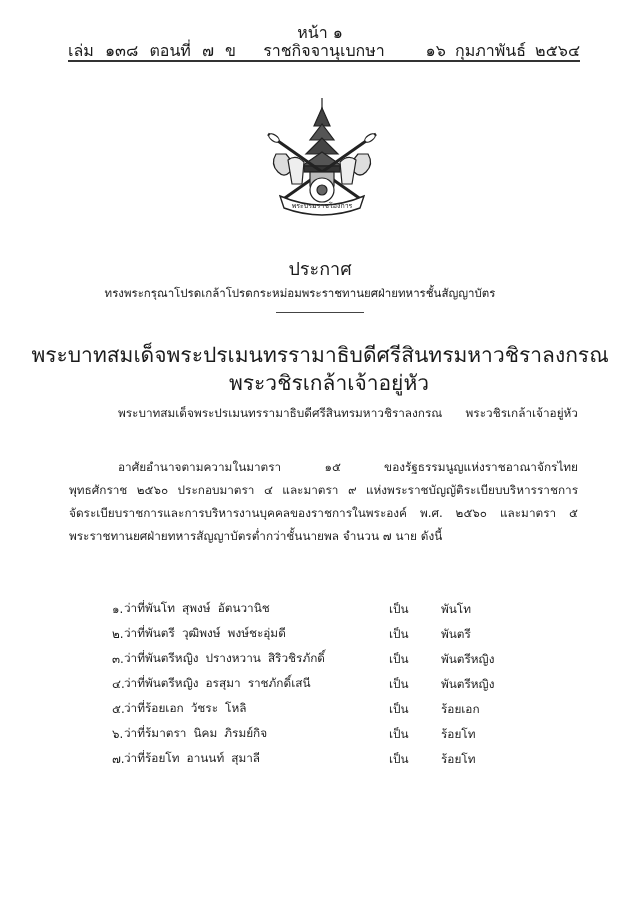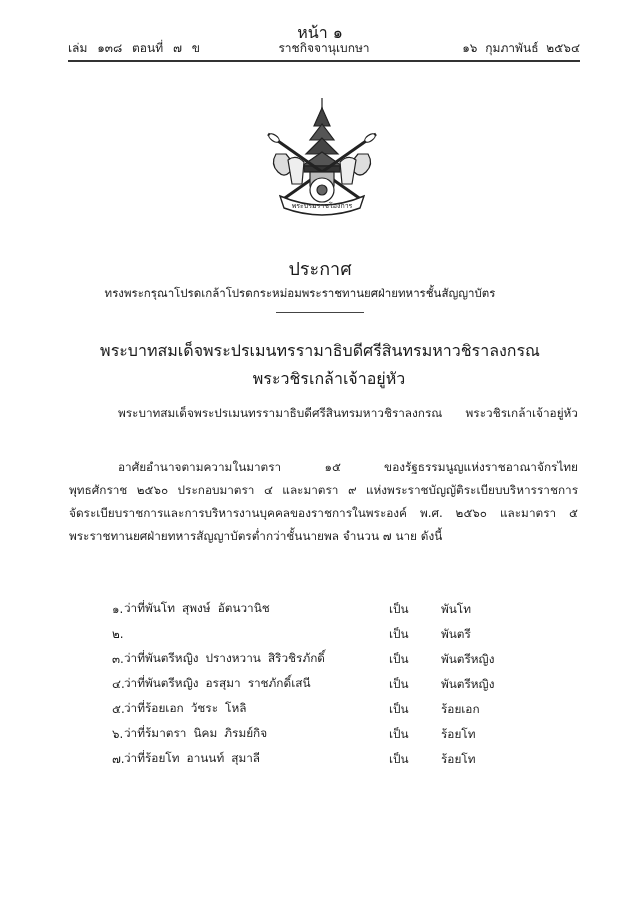--- a/index.html
+++ b/index.html
@@ -2,30 +2,30 @@
 <html><head>
 <meta charset="utf-8">
 <style>
   html, body { margin: 0; padding: 0; }
   body {
     width: 640px; height: 904px; background: #ffffff; position: relative; overflow: hidden;
     font-family: "DejaVu Sans", sans-serif; color: #1a1a1a;
   }
   .abs { position: absolute; }
   .page-no { left: 0; width: 640px; top: 20px; text-align: center; font-size: 16px; }
-  .hdr { top: 38px; left: 68px; width: 512px; height: 18px; font-size: 12px; }
+  .hdr { top: 38px; left: 68px; width: 512px; height: 18px; font-size: 16px; }
   .hdr-left { position: absolute; left: 0; top: 0; word-spacing: 6px; }
   .hdr-center { position: absolute; left: 0; width: 512px; top: 0; text-align: center; }
   .hdr-right { position: absolute; right: 0; top: 0; word-spacing: 4px; }
   .hdr-rule { top: 60px; left: 68px; width: 512px; height: 0; border-top: 2px solid #333; }
   .emblem { left: 262px; top: 96px; width: 120px; height: 120px; }
   .ann-title { left: 0; width: 640px; top: 254px; text-align: center; font-size: 18px; }
   .ann-sub { left: 0; width: 600px; top: 284px; text-align: center; font-size: 11.5px; }
   .short-rule { left: 276px; width: 88px; top: 312px; border-top: 1px solid #444; }
-  .title { left: 0; width: 640px; text-align: center; font-size: 16px; }
+  .title { left: 0; width: 640px; text-align: center; font-size: 21px; }
   .t1 { top: 338px; }
   .t2 { top: 366px; margin-left: 9px; }
   .para { left: 69px; width: 509px; font-size: 11.8px; line-height: 23px; text-align: justify; text-align-last: justify; }
   .para .line { display: block; height: 23px; white-space: nowrap; overflow: hidden; text-align: justify; text-align-last: justify; }
   .para .indent { padding-left: 49px; }
   .para .last { text-align-last: left; }
   .p1 { top: 402px; }
   .p2 { top: 456px; }
   .list { left: 112px; top: 597px; width: 460px; font-size: 11.8px; }
   .li { position: relative; height: 25px; line-height: 25px; white-space: nowrap; }
@@ -97,20 +97,21 @@
 
 <div class="abs list">
   <div class="li">
     <span class="num">๑.</span>
     <span class="name">ว่าที่พันโท สุพงษ์  อัตนวานิช</span>
     <span class="be">เป็น</span>
     <span class="rank">พันโท</span>
   </div>
   <div class="li">
     <span class="num">๒.</span>
+    <span class="name">ว่าที่พันตรี วุฒิพงษ์  พงษ์ชะอุ่มดี</span>
     <span class="be">เป็น</span>
     <span class="rank">พันตรี</span>
   </div>
   <div class="li">
     <span class="num">๓.</span>
     <span class="name">ว่าที่พันตรีหญิง ปรางหวาน  สิริวชิรภักดิ์</span>
     <span class="be">เป็น</span>
     <span class="rank">พันตรีหญิง</span>
   </div>
   <div class="li">

